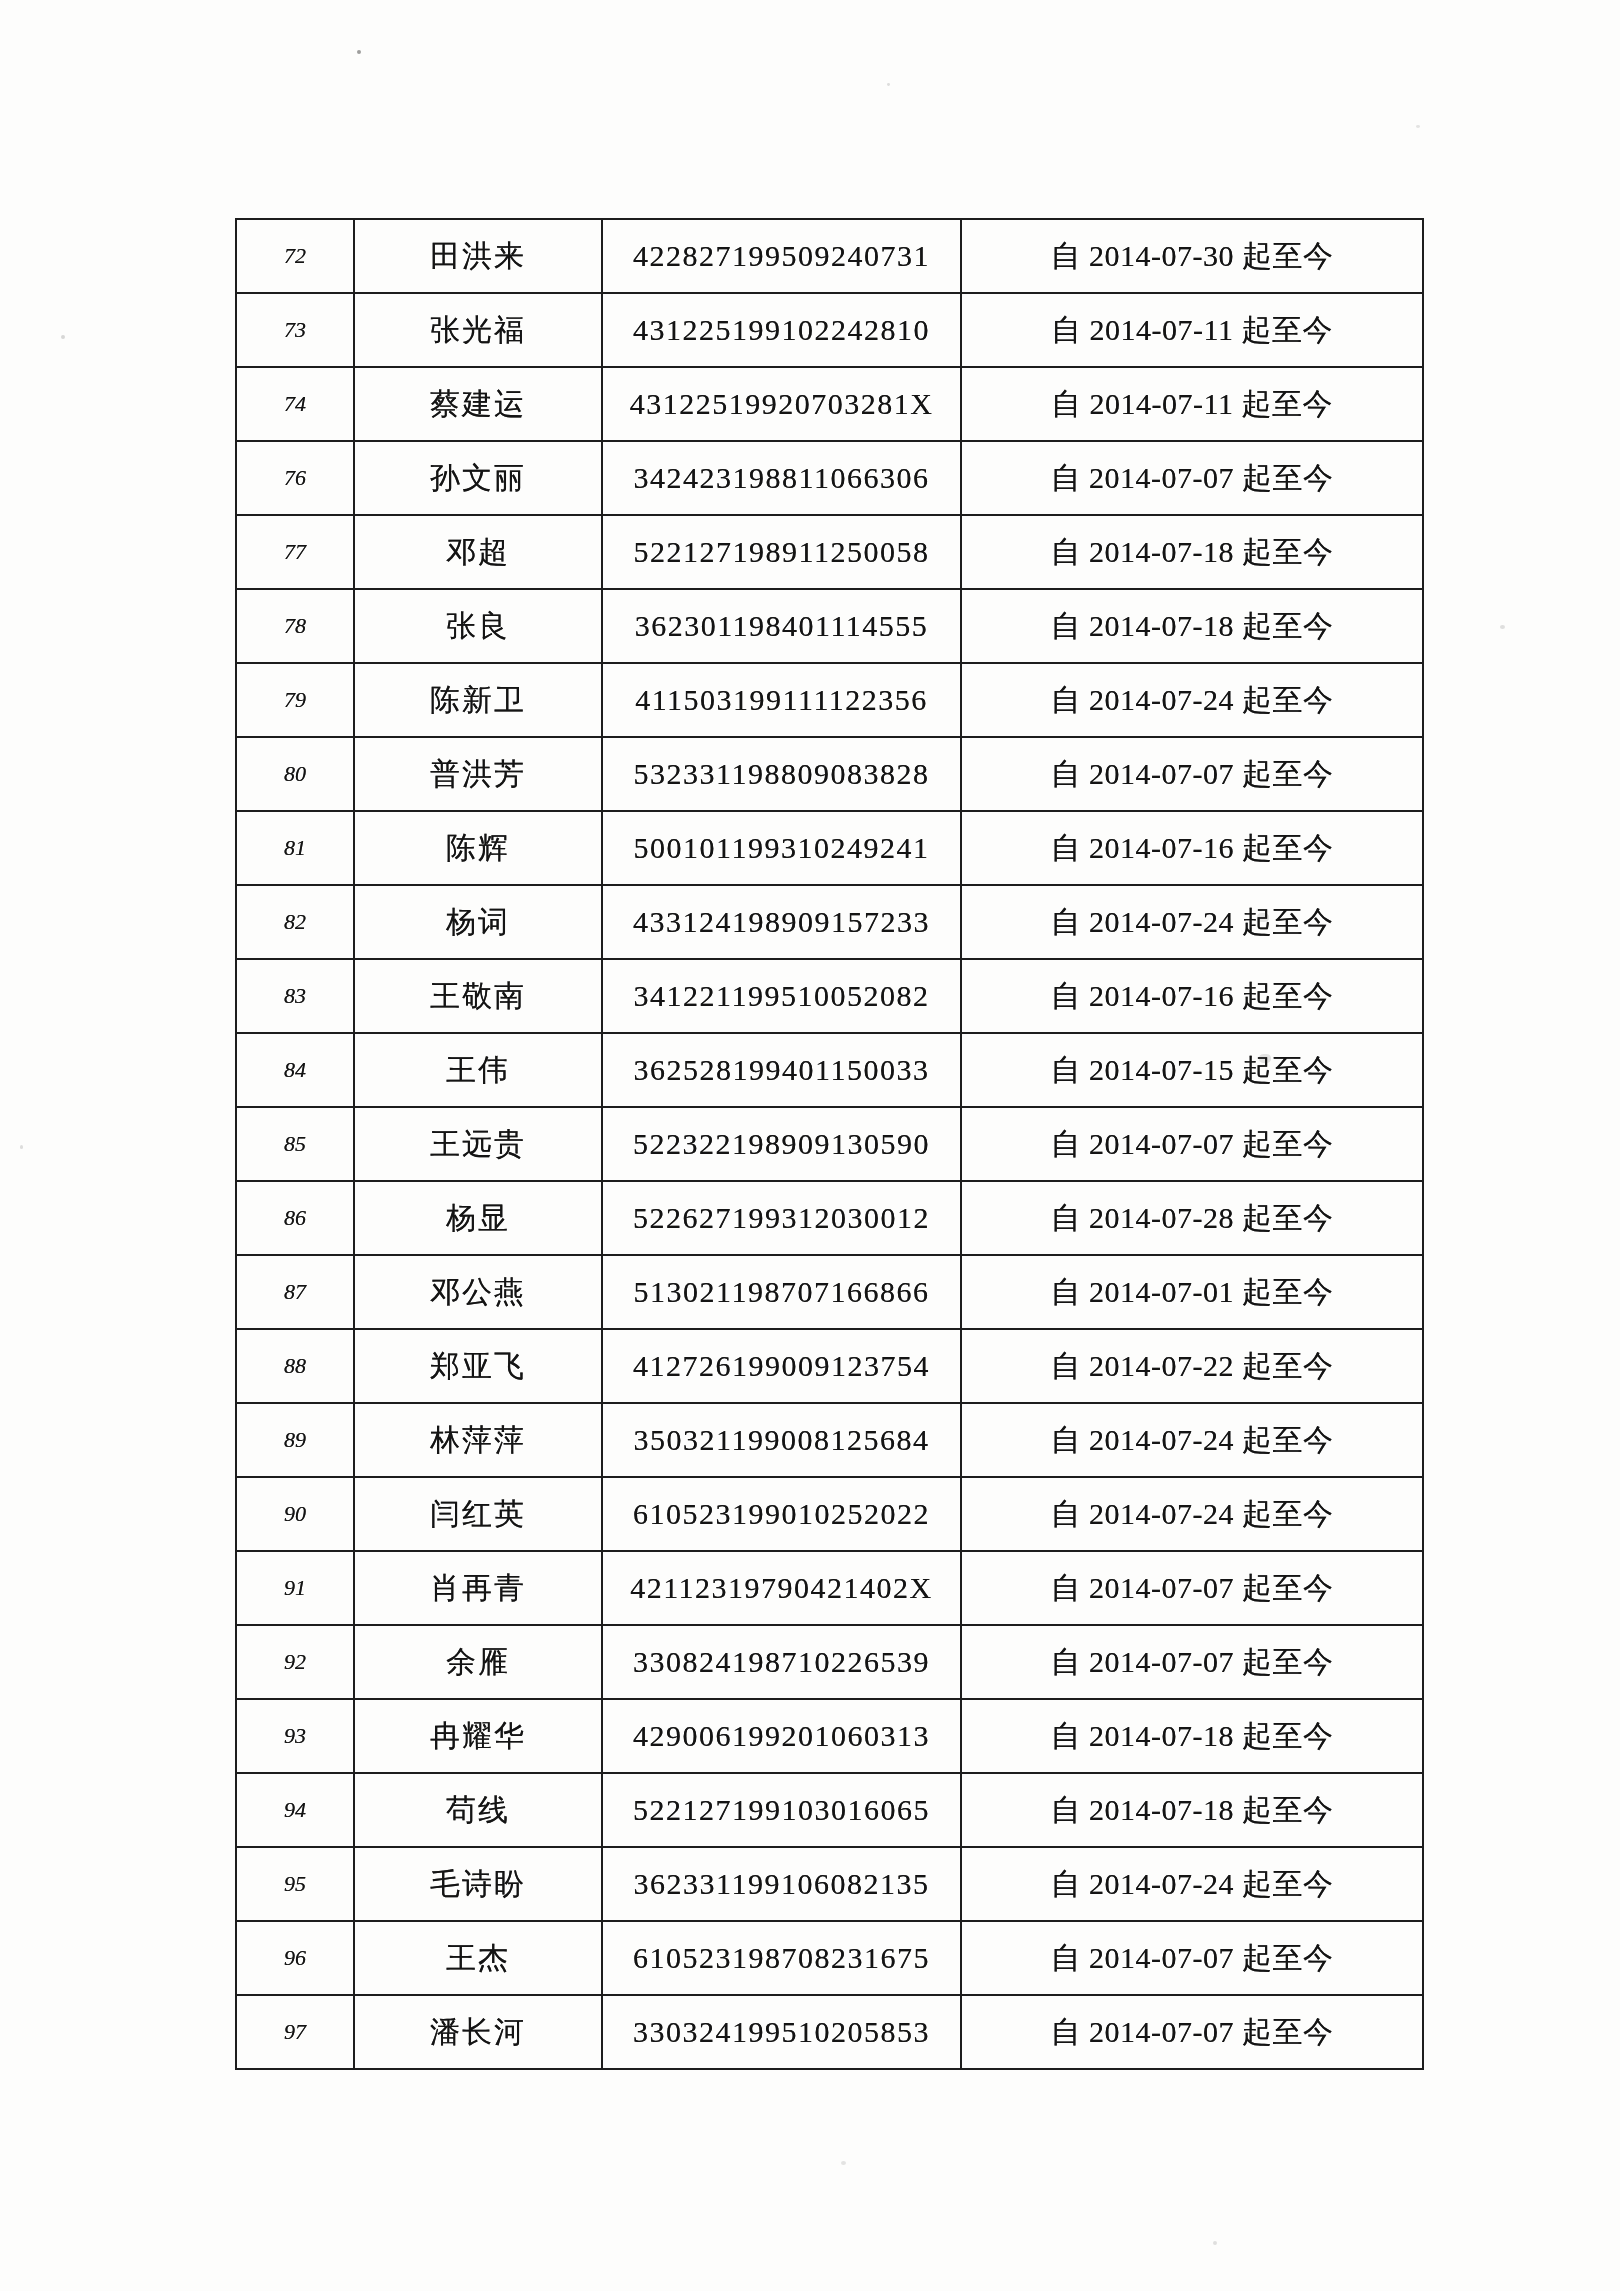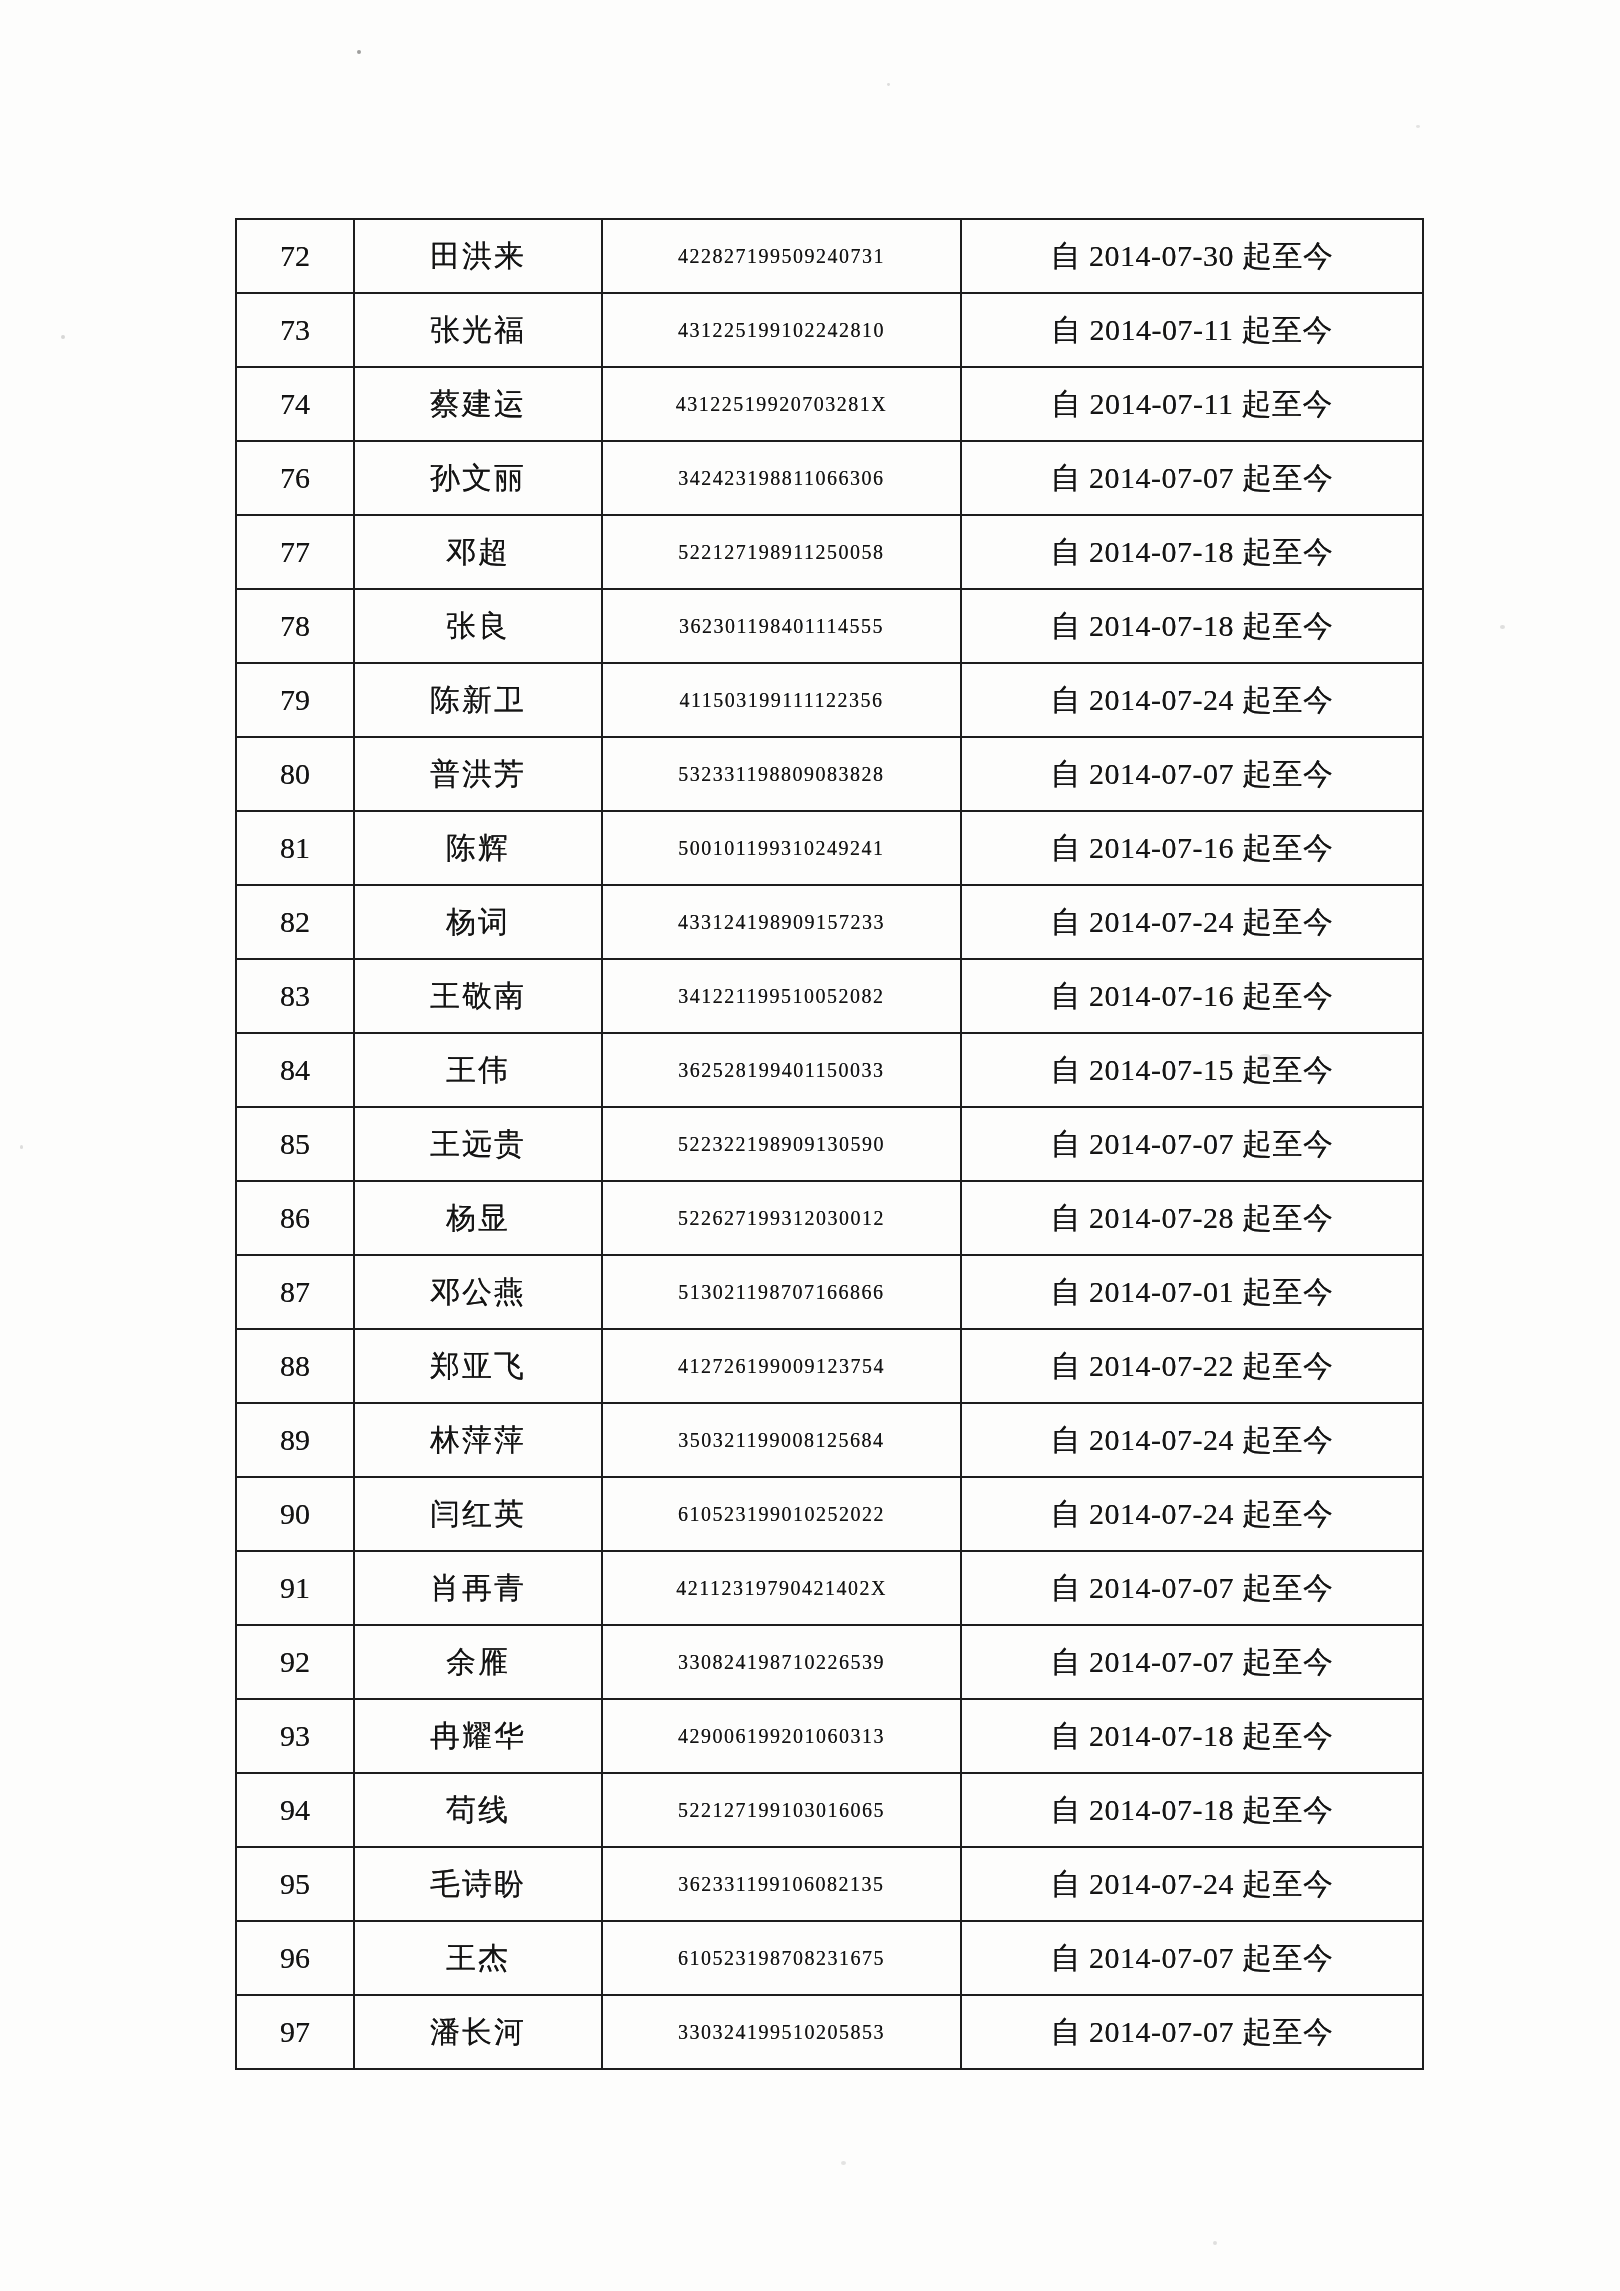--- a/index.html
+++ b/index.html
@@ -36,23 +36,23 @@
     overflow: hidden;
     white-space: nowrap;
     
     text-shadow: 0 0 0.6px rgba(10,10,10,0.75);
   }
   col.c-no     { width: 118px; }
   col.c-name   { width: 248px; }
   col.c-id     { width: 359px; }
   col.c-period { width: 462px; }
 
-  td.c-no     { font-size: 30px; }
+  td.c-no     { font-size: 22px; font-style: italic; }
   td.c-name   { font-size: 30px; letter-spacing: 2px; }
-  td.c-id     { font-size: 20px; letter-spacing: 1.5px; margin-left: 22px; }
+  td.c-id     { font-size: 30px; letter-spacing: 1.5px; margin-left: 22px; }
   td.c-period { font-size: 30px; letter-spacing: 0.5px; }
 
   
   .speck {
     position: absolute;
     background: #2a2a2a;
     border-radius: 50%;
   }
 </style>
 </head>

